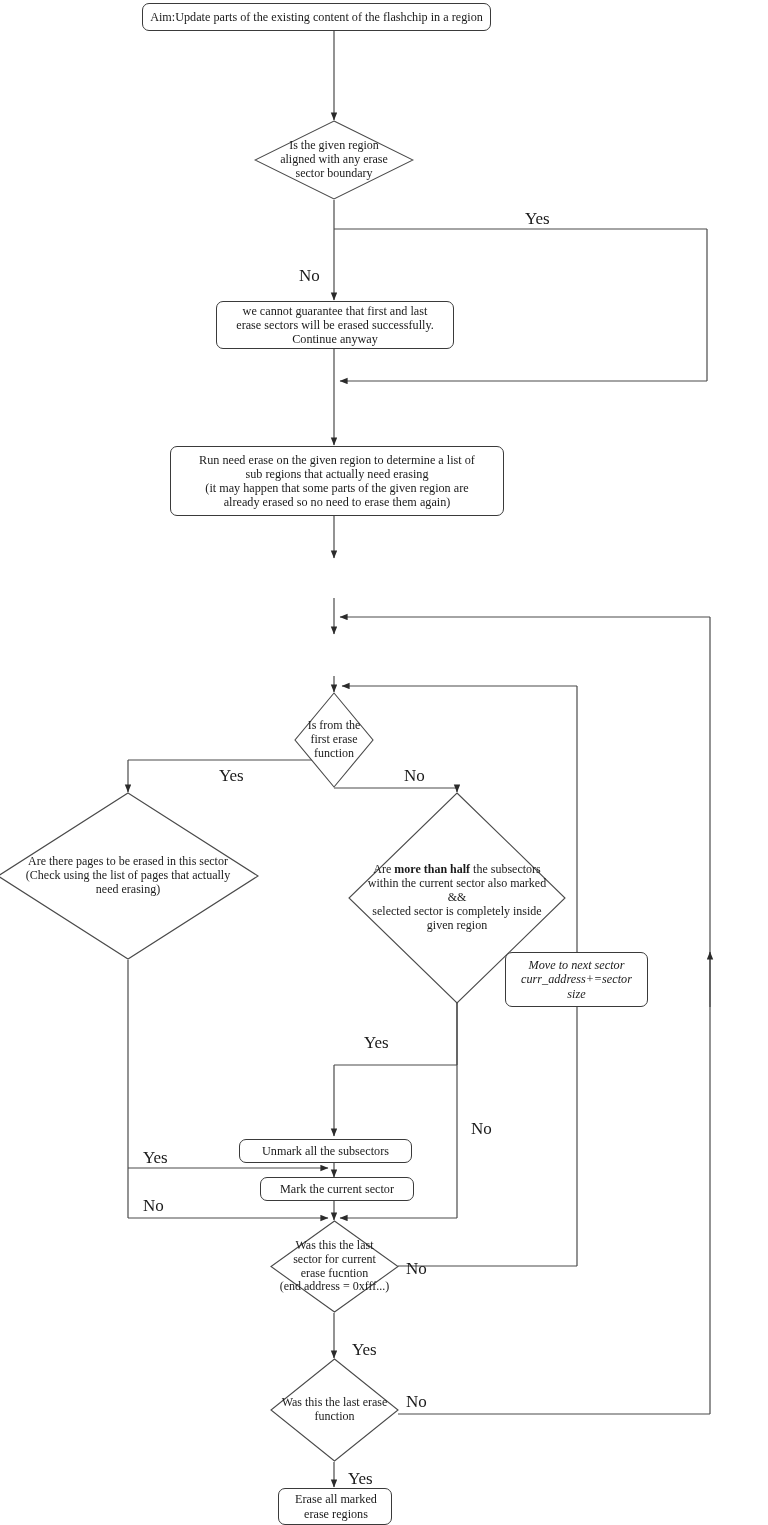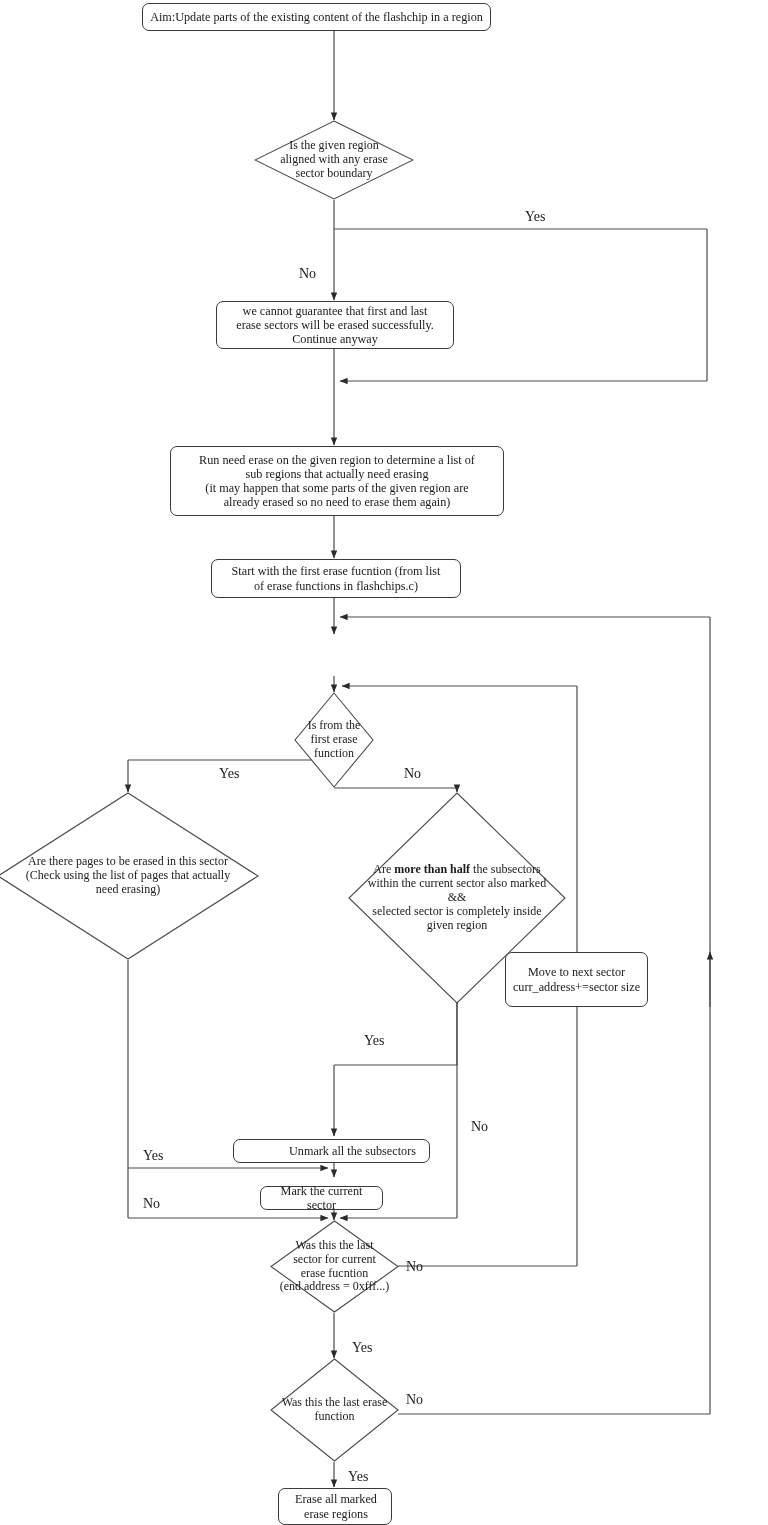--- a/index.html
+++ b/index.html
@@ -49,21 +49,21 @@
     white-space:nowrap;
   }
   .decision svg.dshape{
     position:absolute;
     left:0; top:0;
     width:100%; height:100%;
     z-index:1;
   }
   .elabel{
     position:absolute;
-    font-size:14px;
+    font-size:17px;
     color:#1a1a1a;
     z-index:4;
     white-space:nowrap;
   }
   .bold{ font-weight:bold; }
 </style>
 </head>
 <body>
 
 <div id="canvas">
@@ -160,26 +160,20 @@
   </div>
 
   <div class="node proc" style="left:216px; top:301px; width:238px; height:48px;">
     <div>
       <span>we cannot guarantee that first and last</span><br>
       <span>erase sectors will be erased successfully.</span><br>
       <span>Continue anyway</span>
     </div>
   </div>
 
-  <div class="node proc" style="left:211px; top:559px; width:250px; height:39px;">
-    <div>
-      <span>Start with the first erase fucntion (from list</span><br>
-      <span>of erase functions in flashchips.c)</span>
-    </div>
-  </div>
 
 
   <div class="node decision" style="left:294px; top:692px; width:80px; height:96px;">
     <svg class="dshape" viewBox="0 0 80 96" preserveAspectRatio="none">
       <polygon points="40,1 79,48 40,95 1,48" fill="#ffffff" stroke="#4a4a4a" stroke-width="1.1"></polygon>
     </svg>
     <div class="dlabel">
       <span>Is from the</span><br>
       <span>first erase</span><br>
       <span>function</span>
@@ -203,33 +197,33 @@
     </svg>
     <div class="dlabel">
       <span>Are </span><span class="bold">more than half</span><span>  the subsectors</span><br>
       <span>within the current sector also marked</span><br>
       <span>&amp;&amp;</span><br>
       <span>selected sector is completely inside</span><br>
       <span>given region</span>
     </div>
   </div>
 
-  <div class="node proc" style="left:505px; top:952px; width:143px; height:55px;">
+  <div class="node proc" style="left:505px; top:952px; width:143px; height:55px;font-style:italic;">
     <div>
       <span>Move to next sector</span><br>
       <span>curr_address+=sector size</span>
     </div>
   </div>
 
 
-  <div class="node proc" style="left:233px; top:1139px; width:197px; height:24px;padding-left:48px;">
+  <div class="node proc" style="left:239px; top:1139px; width:173px; height:24px;">
     <span>Unmark all the subsectors</span>
   </div>
 
-  <div class="node proc" style="left:260px; top:1177px; width:123px; height:24px;margin-top:9px;">
+  <div class="node proc" style="left:260px; top:1177px; width:154px; height:24px;">
     <span>Mark the current sector</span>
   </div>
 
   <div class="node decision" style="left:270px; top:1220px; width:129px; height:93px;">
     <svg class="dshape" viewBox="0 0 129 93" preserveAspectRatio="none">
       <polygon points="64.5,1 128,46.5 64.5,92 1,46.5" fill="#ffffff" stroke="#4a4a4a" stroke-width="1.1"></polygon>
     </svg>
     <div class="dlabel">
       <span>Was this the last</span><br>
       <span>sector for current</span><br>

